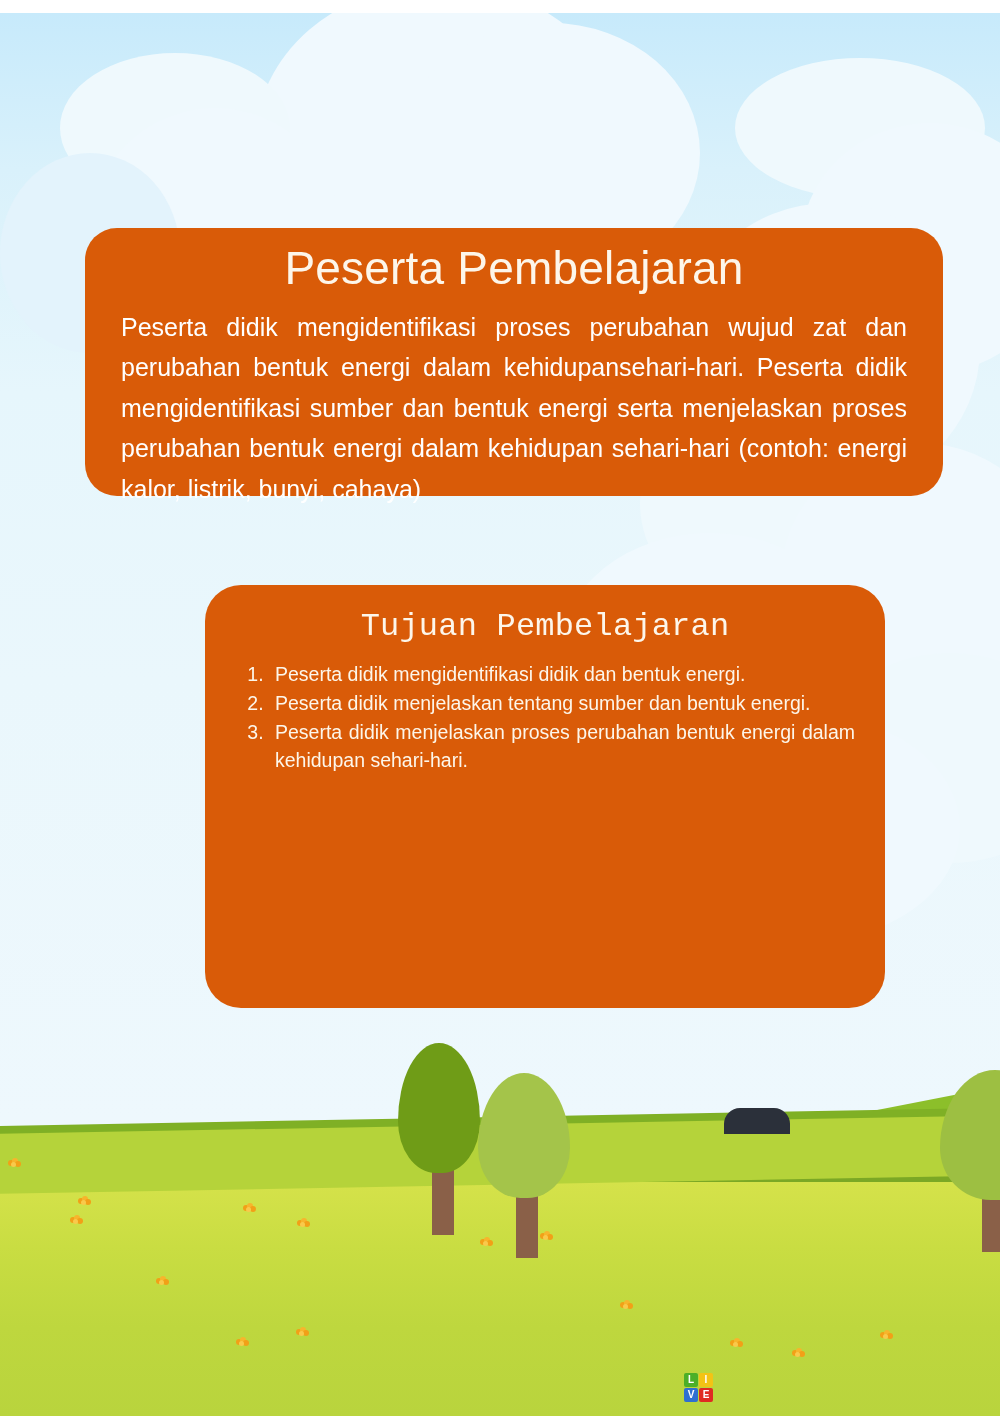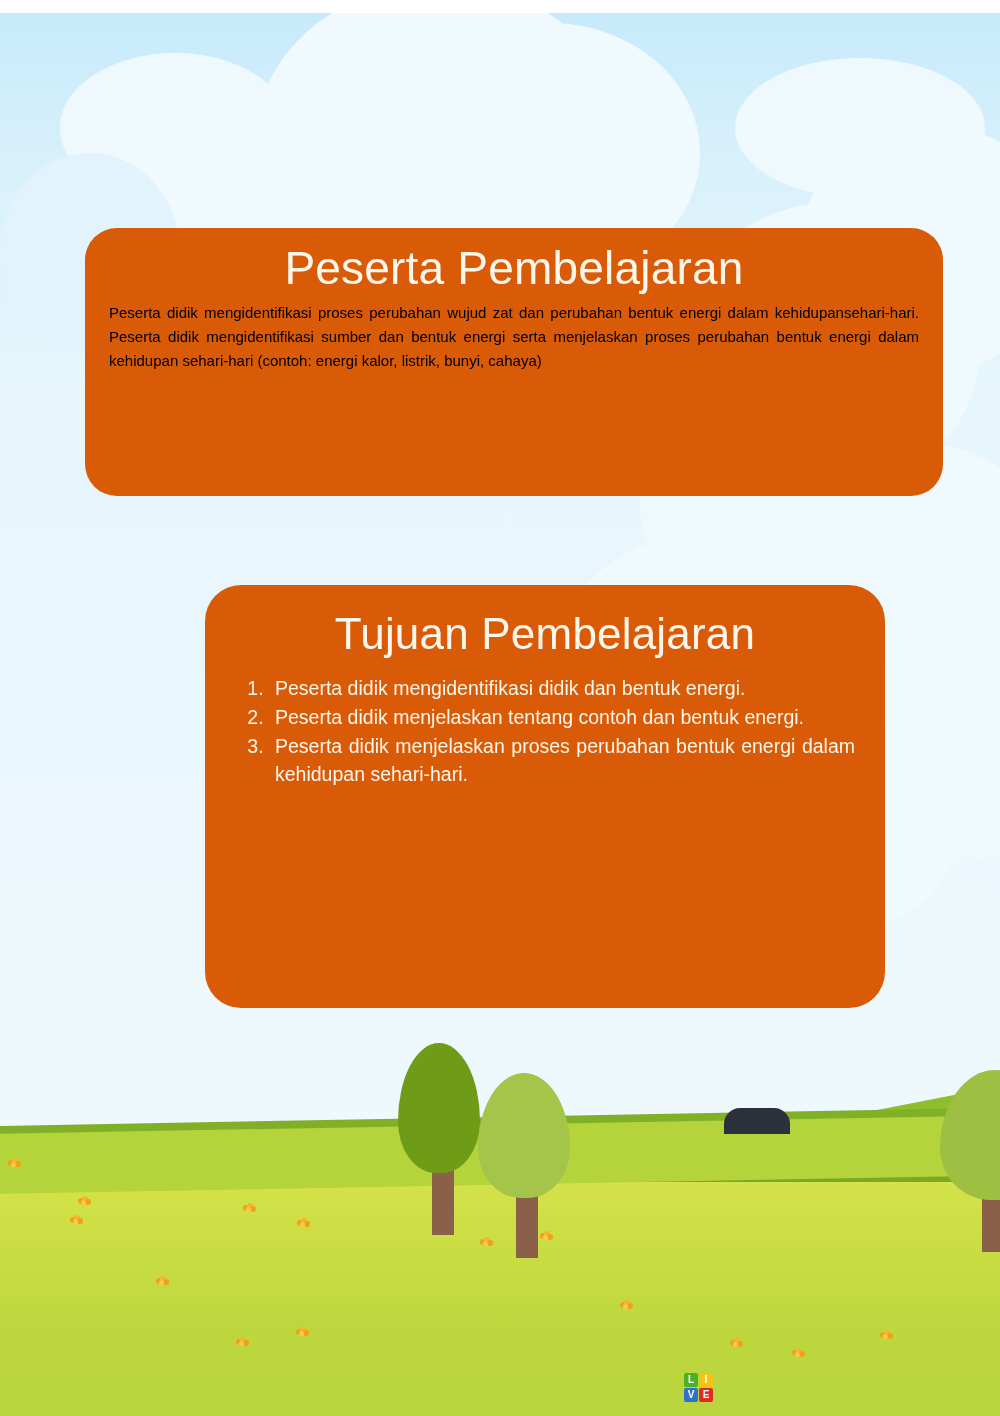--- a/index.html
+++ b/index.html
@@ -160,30 +160,31 @@
   .card-title {
     text-align: center;
     font-weight: 400;
     font-size: 46px;
     line-height: 1.15;
     letter-spacing: 0.2px;
     color: #fdf6ea;
     margin: 0 0 6px 0;
   }
   #card-tujuan .card-title {
-    font-size: 44px;
+    font-size: 32px;
     margin: 6px 0 14px 0;
+    font-family: Liberation Mono, monospace;
   }
 
   .card-body {
-    font-size: 15px;
+    font-size: 25px;
     line-height: 1.62;
     text-align: justify;
-    color: #000000;
-    margin: 0;
+    color: #ffffff;
+    margin: 12px;
     padding: 0 2px;
   }
 
   ol.obj-list {
     margin: 0;
     padding: 0 6px 0 40px;
     list-style: decimal;
     font-size: 19.5px;
     line-height: 1.44;
     color: #fdf6ea;
@@ -370,21 +371,21 @@
 
   <div class="card" id="card-capaian">
     <h1 class="card-title">Peserta Pembelajaran</h1>
     <p class="card-body">Peserta didik mengidentifikasi proses perubahan wujud zat dan perubahan bentuk energi dalam kehidupansehari-hari. Peserta didik mengidentifikasi sumber dan bentuk energi serta menjelaskan proses perubahan bentuk energi dalam kehidupan sehari-hari (contoh: energi kalor, listrik, bunyi, cahaya)</p>
   </div>
 
   <div class="card" id="card-tujuan">
     <h1 class="card-title">Tujuan Pembelajaran</h1>
     <ol class="obj-list" id="obj-list">
         <li>Peserta didik mengidentifikasi didik dan bentuk energi.</li>
-        <li>Peserta didik menjelaskan tentang contoh dan bentuk energi.</li>
+        <li>Peserta didik menjelaskan tentang sumber dan bentuk energi.</li>
         <li>Peserta didik menjelaskan proses perubahan bentuk energi dalam kehidupan sehari-hari.</li>
       </ol>
   </div>
 
   <div id="lw-logo">
     <div class="lw-tiles">
       <span class="lw-t1">L</span>
       <span class="lw-t2">I</span>
       <span class="lw-t3">V</span>
       <span class="lw-t4">E</span>

